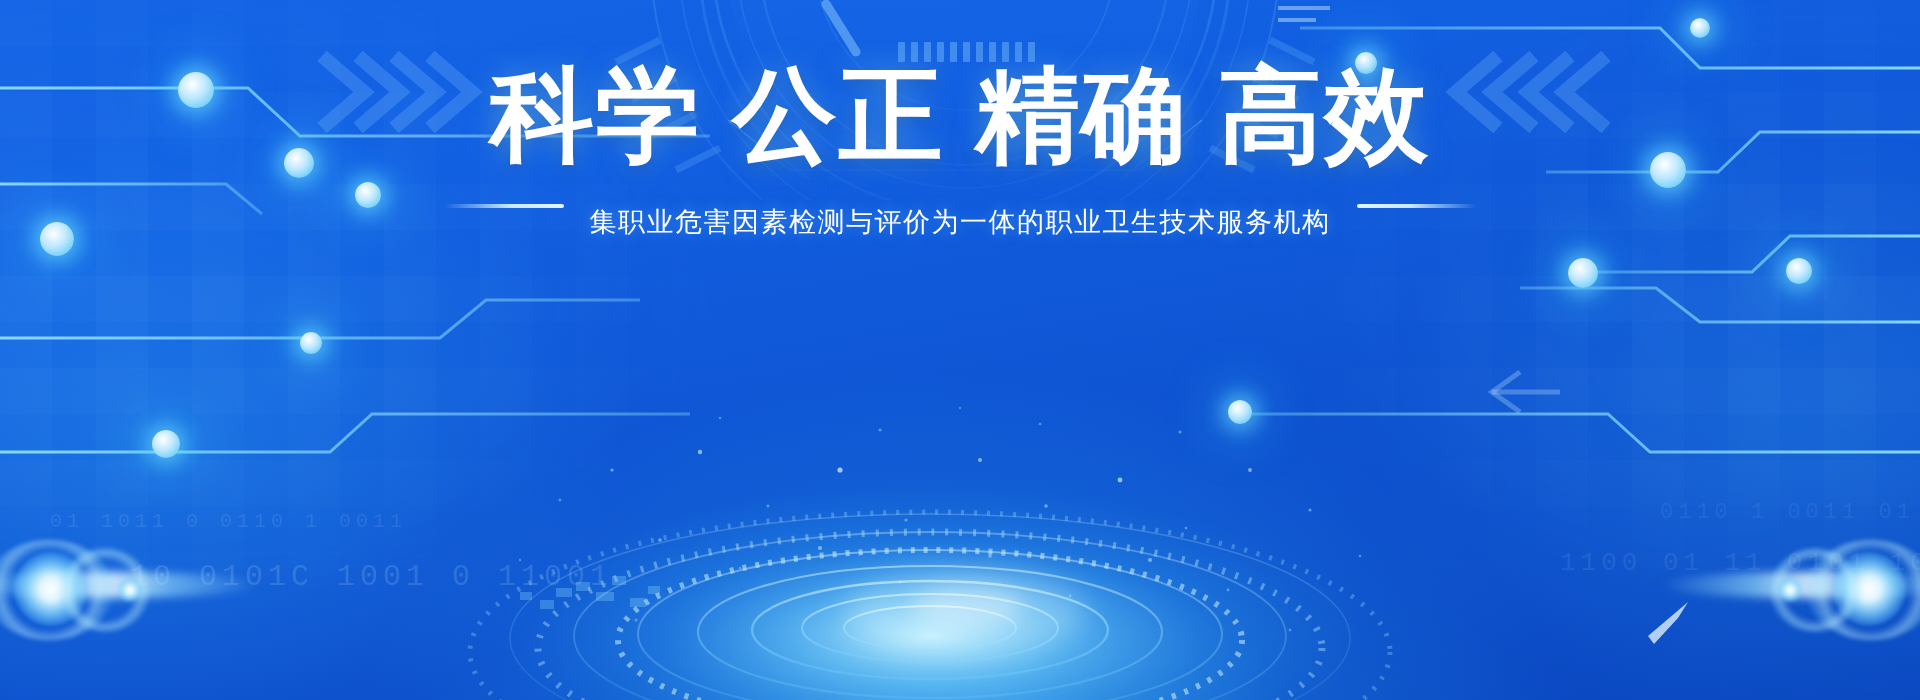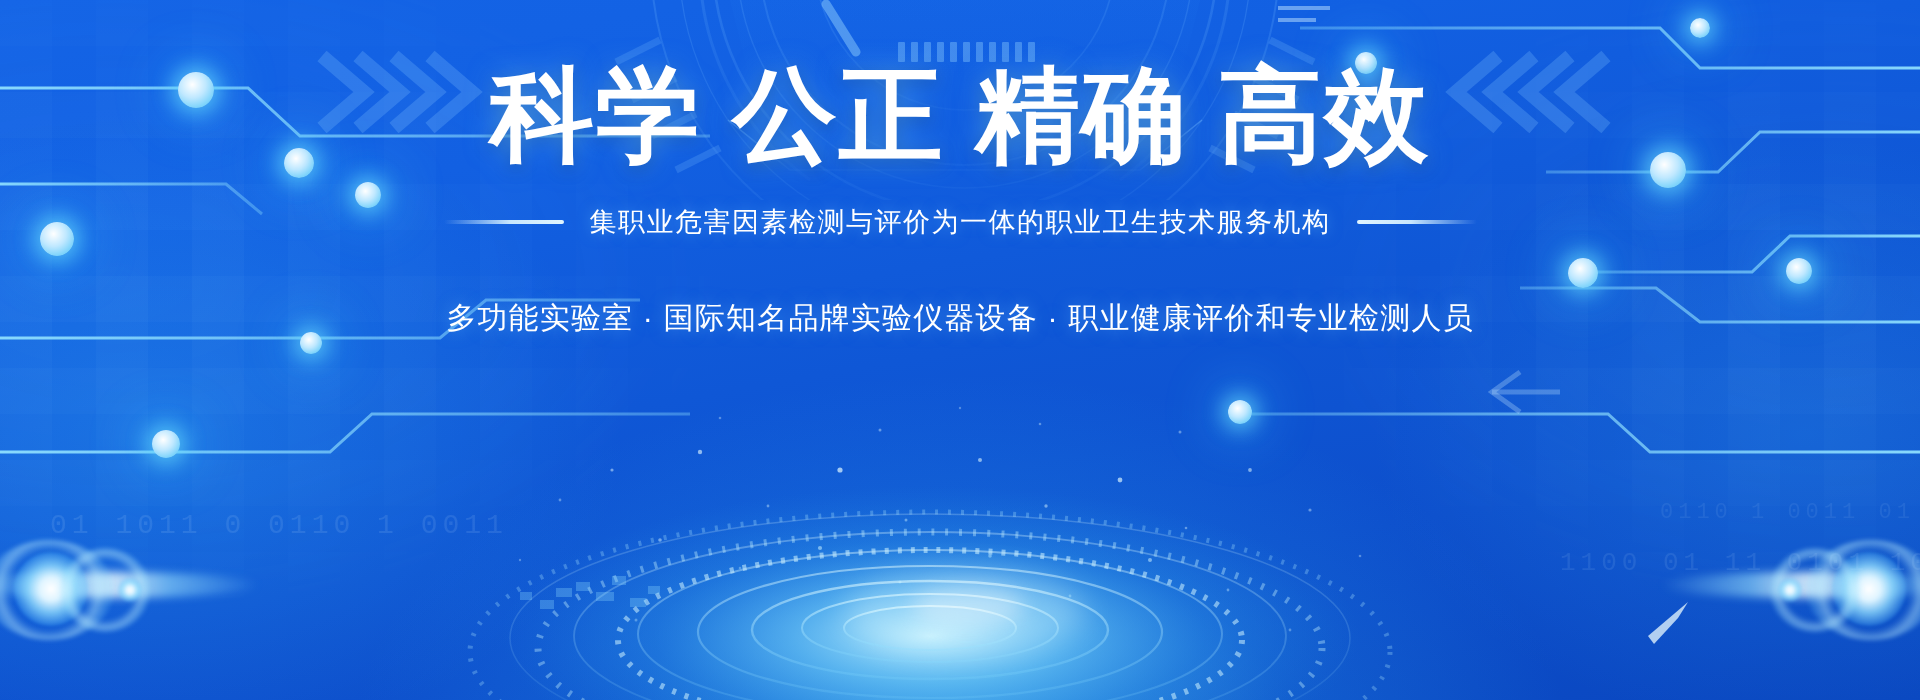--- a/index.html
+++ b/index.html
@@ -73,21 +73,21 @@
     line-height:1.02;
     font-weight:700;
     color:#ffffff;
     letter-spacing:2px;
     white-space:nowrap;
     text-shadow:0 0 26px rgba(120,210,255,.55), 0 4px 16px rgba(4,40,110,.45);
   }
 
   .subrow {
     margin-top:36px;
-    display:flex; align-items:center; gap:26px;
+    display:flex; gap:26px;
     white-space:nowrap;
   }
   .rule {
     width:120px; height:4px;
     background:linear-gradient(to right, rgba(195,232,255,0) 0%, rgba(210,238,255,.95) 55%, rgba(225,245,255,1) 100%);
     border-radius:2px;
   }
   .rule.right {
     background:linear-gradient(to left, rgba(195,232,255,0) 0%, rgba(210,238,255,.95) 55%, rgba(225,245,255,1) 100%);
   }
@@ -343,31 +343,31 @@
   <div class="flare flare-streak" style="right:-40px; top:572px; width:300px; height:26px;"></div>
   <div class="flare flare-core" style="right:14px; top:552px; width:74px; height:74px;"></div>
   <div class="flare flare-ring" style="right:-16px; top:540px; width:130px; height:100px;"></div>
   <div class="flare flare-ring" style="right:60px; top:548px; width:90px; height:84px;"></div>
   <div class="flare flare-core" style="right:118px; top:578px; width:24px; height:24px;"></div>
 
   <svg class="layer" viewBox="0 0 1920 700" preserveAspectRatio="none">
     <polygon points="1648,636 1688,602 1678,618 1654,644" fill="#eaf9ff" opacity="0.75"></polygon>
   </svg>
 
-  <div class="codestrip" style="left:50px;  top:510px; font-size:28px; opacity:.7;">01 1011 0 0110 1 0011</div>
+  <div class="codestrip" style="left:130px; top:560px; font-size:30px;">10 0101C 1001 0 11001</div>
+  <div class="codestrip" style="left:50px;  top:510px; font-size:20px; opacity:.7;">01 1011 0 0110 1 0011</div>
   <div class="codestrip" style="left:1560px; top:548px; font-size:26px; opacity:.6;">1100 01 11 0101 100</div>
   <div class="codestrip" style="left:1660px; top:500px; font-size:22px; opacity:.5;">0110 1 0011 01 1101</div>
 
   <div class="content">
 
     <div class="headline">科学  公正  精确  高效</div>
 
     <div class="subrow">
       <div class="rule"></div>
       <div class="subtitle">集职业危害因素检测与评价为一体的职业卫生技术服务机构</div>
       <div class="rule right"></div>
     </div>
 
-    <div class="tagline">多功能实验室  ·  国际知名品牌实验仪器设备  ·  职业健康评价和专业检测人员</div>
 
   </div>
 
 </div>
 
 </body></html>

